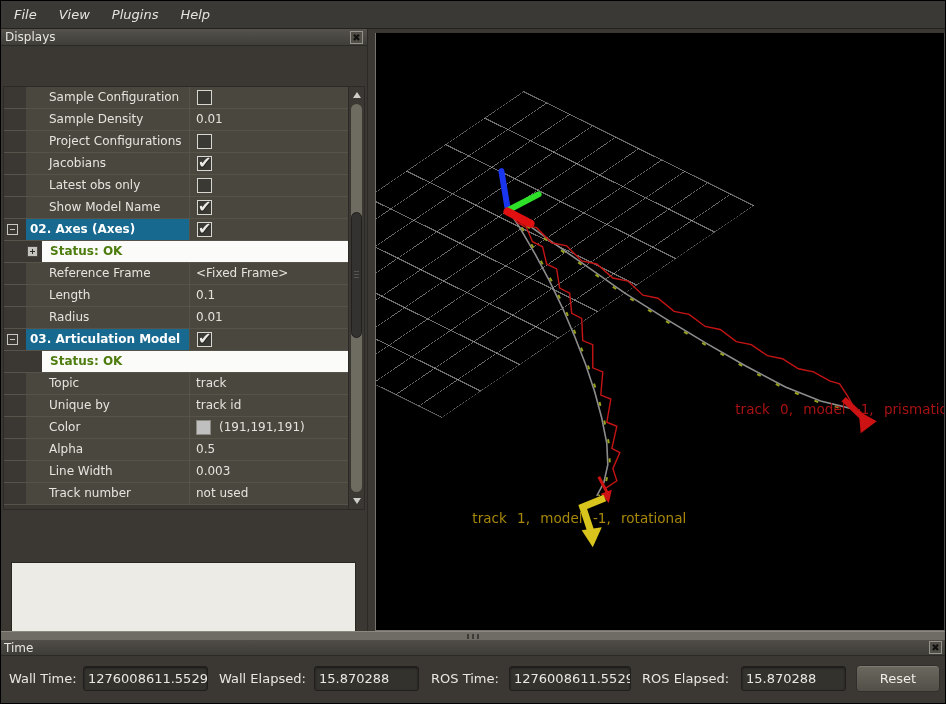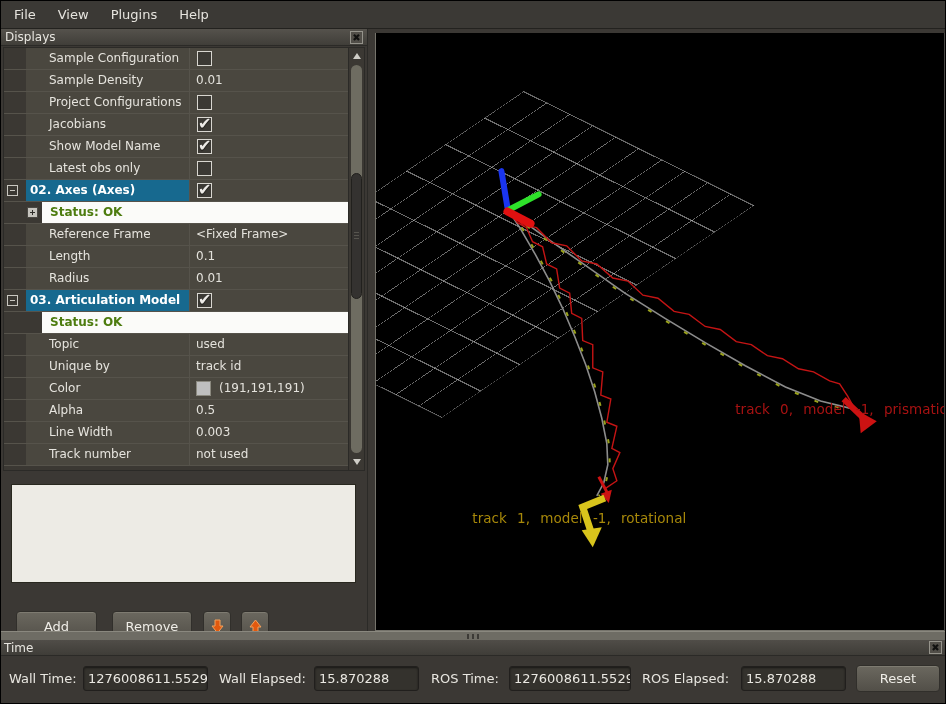--- a/index.html
+++ b/index.html
@@ -4,28 +4,28 @@
 <style>
   * { margin:0; padding:0; box-sizing:border-box; }
   html,body { background:#000; }
   body { width:946px; height:704px; font-family:"DejaVu Sans", sans-serif; }
 
   .window { width:946px; height:704px; display:flex; flex-direction:column;
             background:#3b3834; border:1px solid #000; overflow:hidden; }
 
   
   .menubar { height:28px; background:#3b3935; border-bottom:1px solid #23221f;
-             display:flex; align-items:center; padding-left:2px; flex:none; }
+             display:flex; align-items:center; padding-left:2px; flex:none;font-style:italic; }
   .menu-item { color:#e6e4de; font-size:13px; padding:4px 11px; cursor:default; }
 
   
   .main { flex:1; min-height:0; display:flex; }
 
   
-  .left-panel { width:366px; flex:none; background:#3b3834; display:flex; flex-direction:column; }
+  .left-panel { width:366px; flex:none; background:#3b3834; display:flex; flex-direction:column;gap:39px; }
   .panel-title { height:17px; flex:none; background:linear-gradient(#55524c,#403e39);
                  border-bottom:1px solid #2b2a27; display:flex; align-items:center;
                  padding:0 4px; color:#e8e6e0; font-size:12px; }
   .panel-title .sp { flex:1; }
   .closebox { width:13px; height:13px; border:1px solid #95938b; background:#514e48;
               color:#111110; font-size:10px; line-height:11px; text-align:center; font-weight:bold; }
 
   .tree-frame { margin:1px 2px 0 2px; height:424px; flex:none; border:1px solid #2b2a27;
                 background:#3b3833; display:flex; overflow:hidden; }
   .tree { flex:1; min-width:0; }
@@ -160,31 +160,31 @@
           <div class="row">
             <div class="gut"></div>
             <div class="lbl">Jacobians</div>
             <div class="val">
                 <span class="cb on"></span>
               </div>
           </div>
 
           <div class="row">
             <div class="gut"></div>
+            <div class="lbl">Latest obs only</div>
+            <div class="val">
+                <span class="cb"></span>
+              </div>
+          </div>
+
+          <div class="row">
+            <div class="gut"></div>
             <div class="lbl">Show Model Name</div>
             <div class="val">
                 <span class="cb on"></span>
-              </div>
-          </div>
-
-          <div class="row">
-            <div class="gut"></div>
-            <div class="lbl">Latest obs only</div>
-            <div class="val">
-                <span class="cb"></span>
               </div>
           </div>
 
           <div class="row">
             <div class="gut">
               <span class="exp"></span>
             </div>
             <div class="lbl grp">02. Axes (Axes)</div>
             <div class="val">
                 <span class="cb on"></span>
@@ -227,21 +227,21 @@
           </div>
 
           <div class="row">
             <div class="gut wide"></div>
             <div class="white">Status: OK</div>
           </div>
 
           <div class="row">
             <div class="gut"></div>
             <div class="lbl">Topic</div>
-            <div class="val">used</div>
+            <div class="val">track</div>
           </div>
 
           <div class="row">
             <div class="gut"></div>
             <div class="lbl">Unique by</div>
             <div class="val">track id</div>
           </div>
 
           <div class="row">
             <div class="gut"></div>

